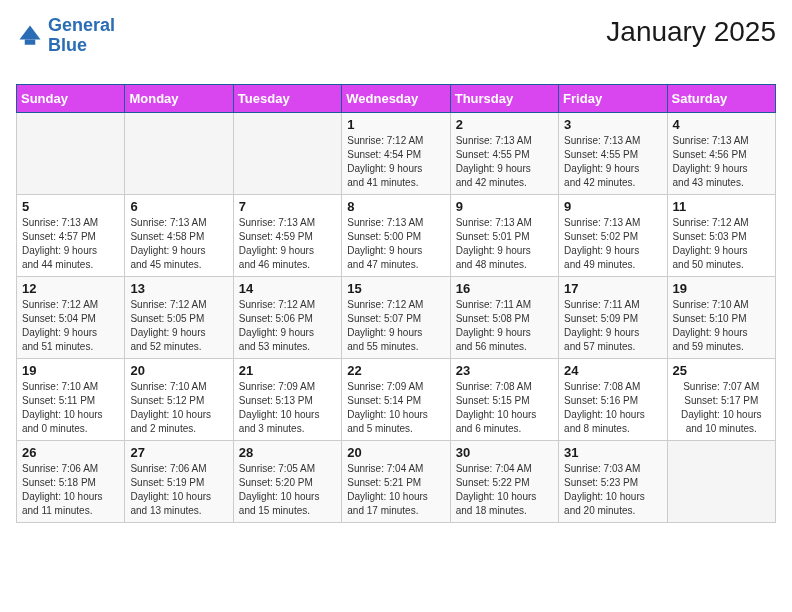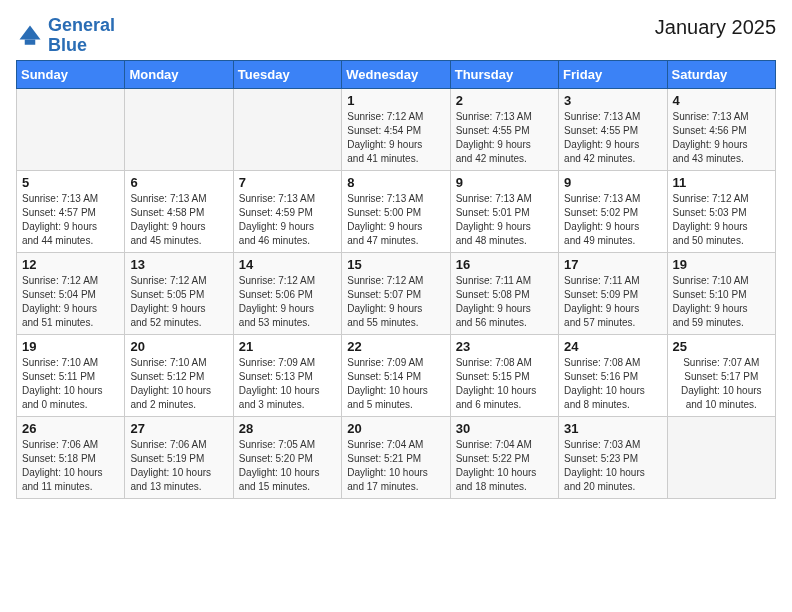--- a/index.html
+++ b/index.html
@@ -7,21 +7,21 @@
       font-family: Arial, sans-serif;
       background: #fff;
       width: 792px;
       min-height: 612px;
       padding: 16px;
     }
     .header {
       display: flex;
       justify-content: space-between;
       align-items: flex-start;
-      margin-bottom: 4px;
+      margin-bottom: 28px;
     }
     .logo {
       display: flex;
       align-items: center;
       gap: 4px;
     }
     .logo-text {
       font-size: 18px;
       font-weight: bold;
       color: #1a1a1a;
@@ -31,36 +31,36 @@
       color: #2a6db5;
     }
     .logo-icon {
       width: 28px;
       height: 28px;
     }
     .title-block {
       text-align: right;
     }
     .month-title {
-      font-size: 20px;
+      font-size: 28px;
       font-weight: normal;
       color: #1a1a1a;
       text-align: center;
     }
     .subtitle {
       font-size: 14px;
       color: #444;
     }
     .calendar {
       width: 100%;
       border-collapse: collapse;
       border: 1px solid #ccc;
     }
     .calendar th {
-      background-color: #3b82f6;
+      background-color: #d946ef;
       color: #fff;
       font-size: 13px;
       font-weight: bold;
       padding: 6px 4px;
       text-align: left;
       border: 1px solid #1f5a9a;
     }
     .calendar td {
       vertical-align: top;
       border: 1px solid #ccc;

